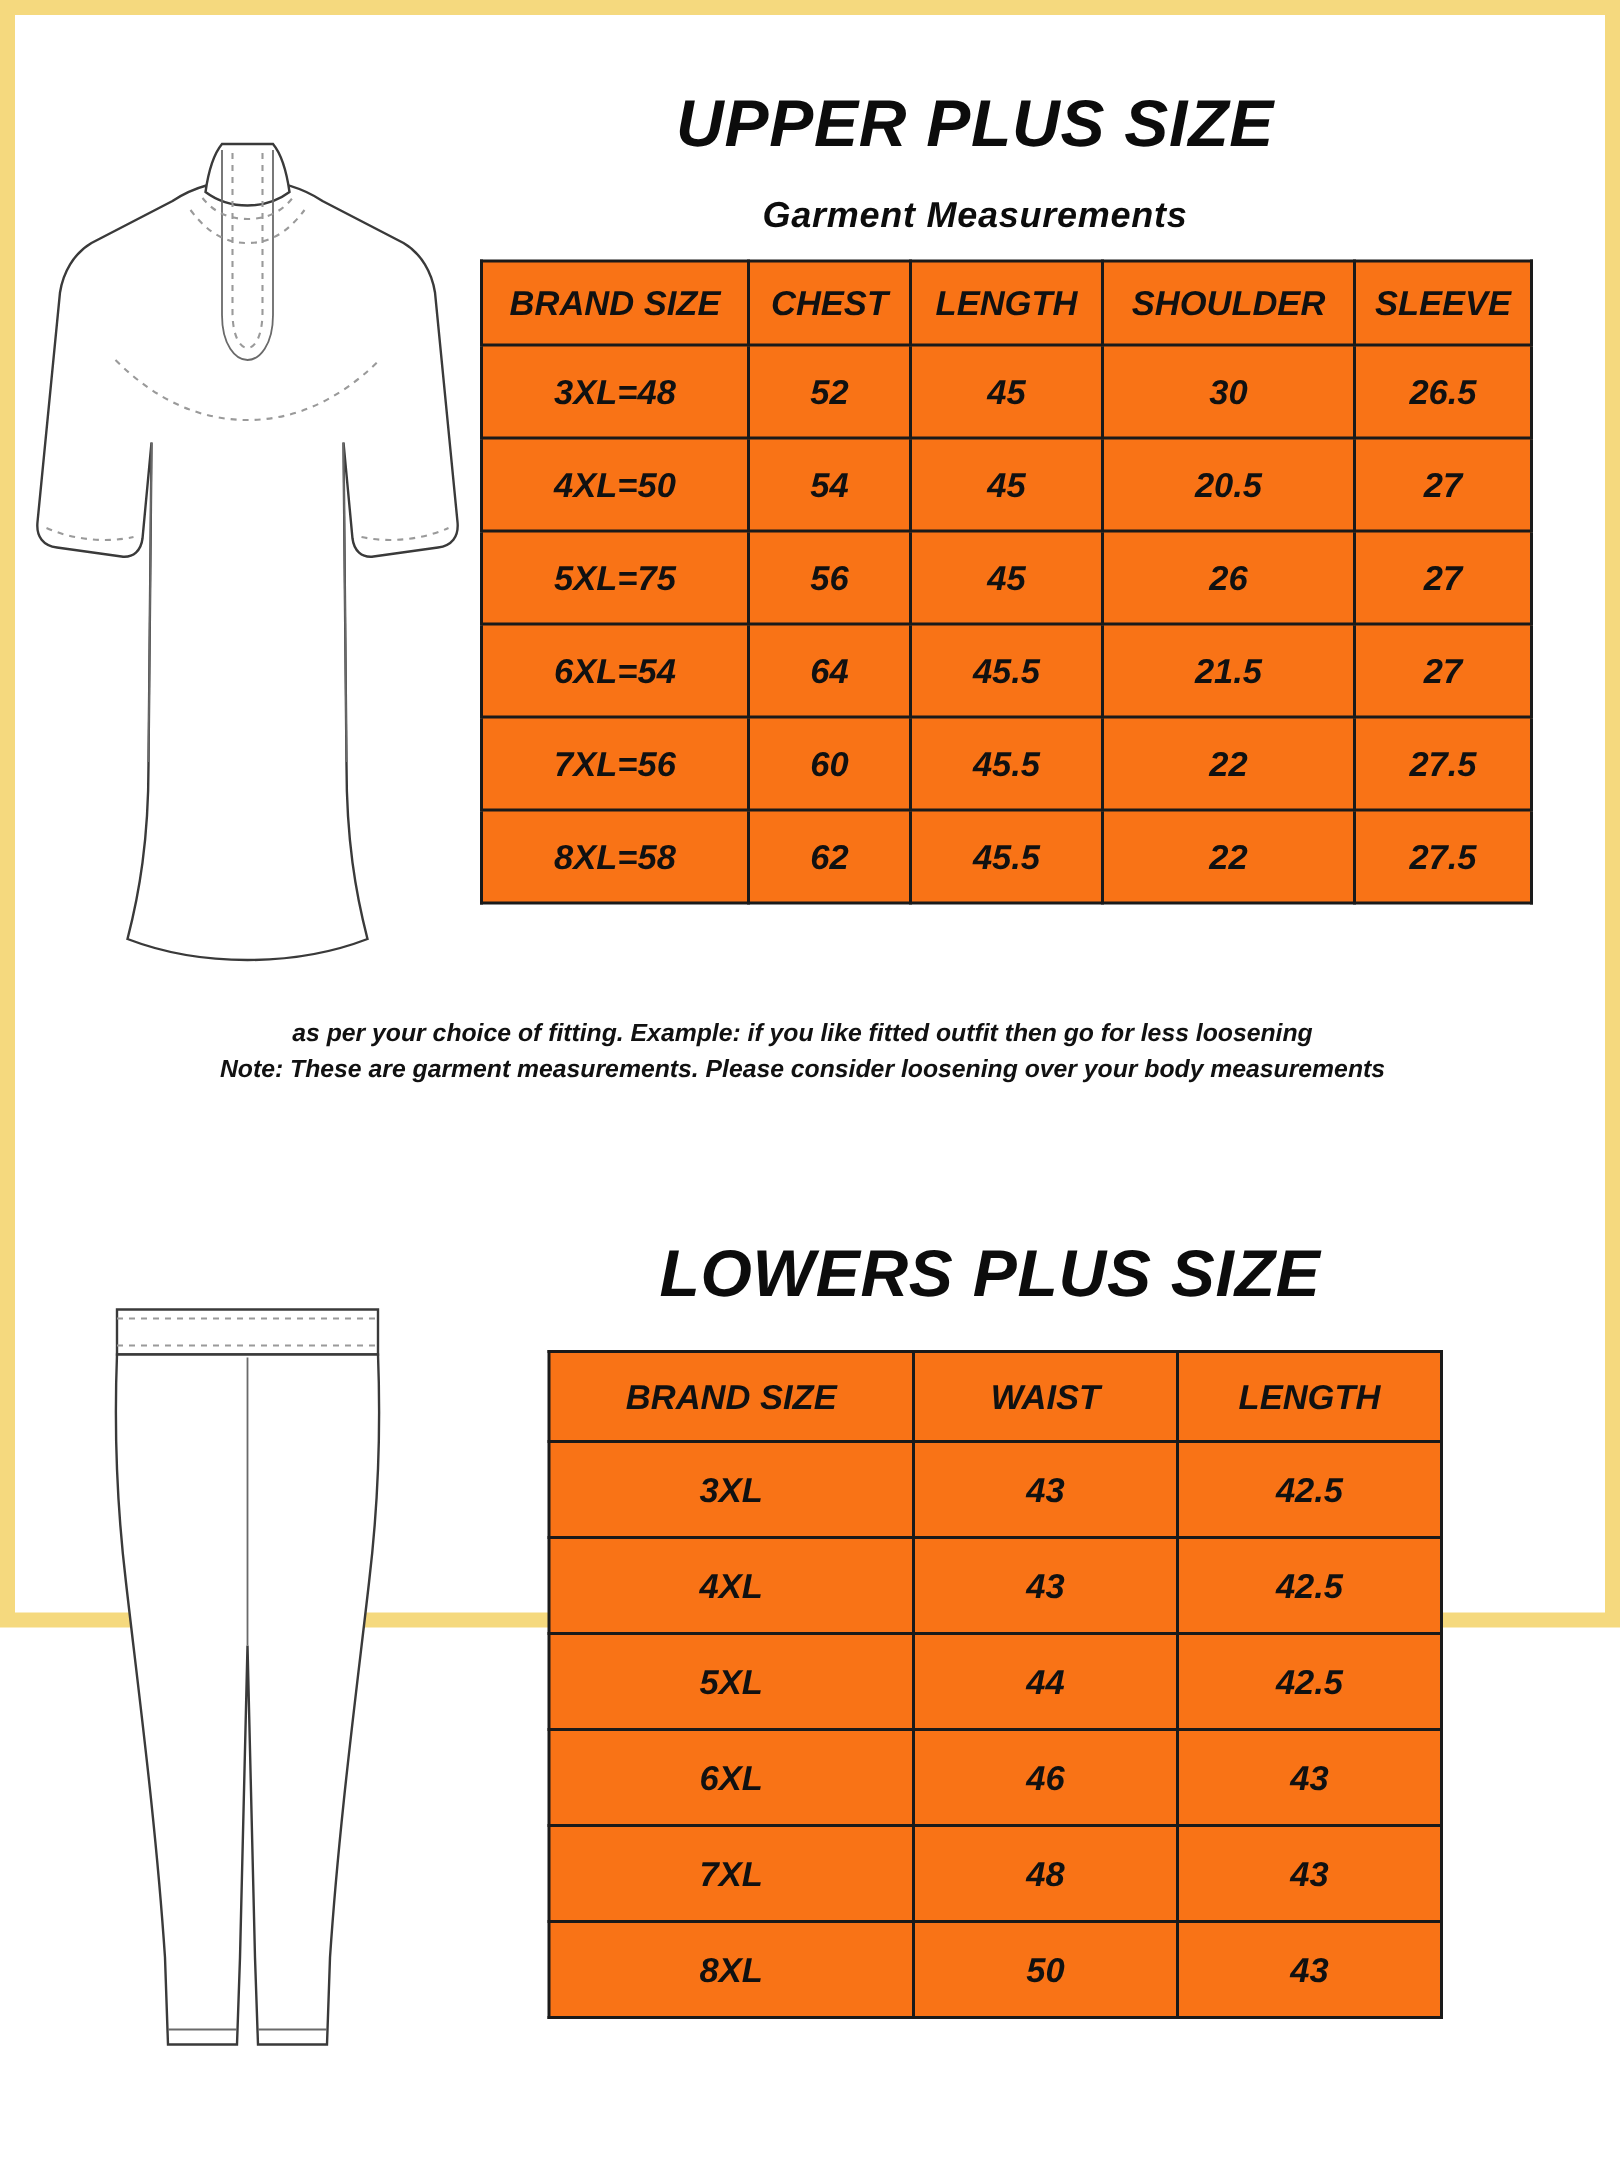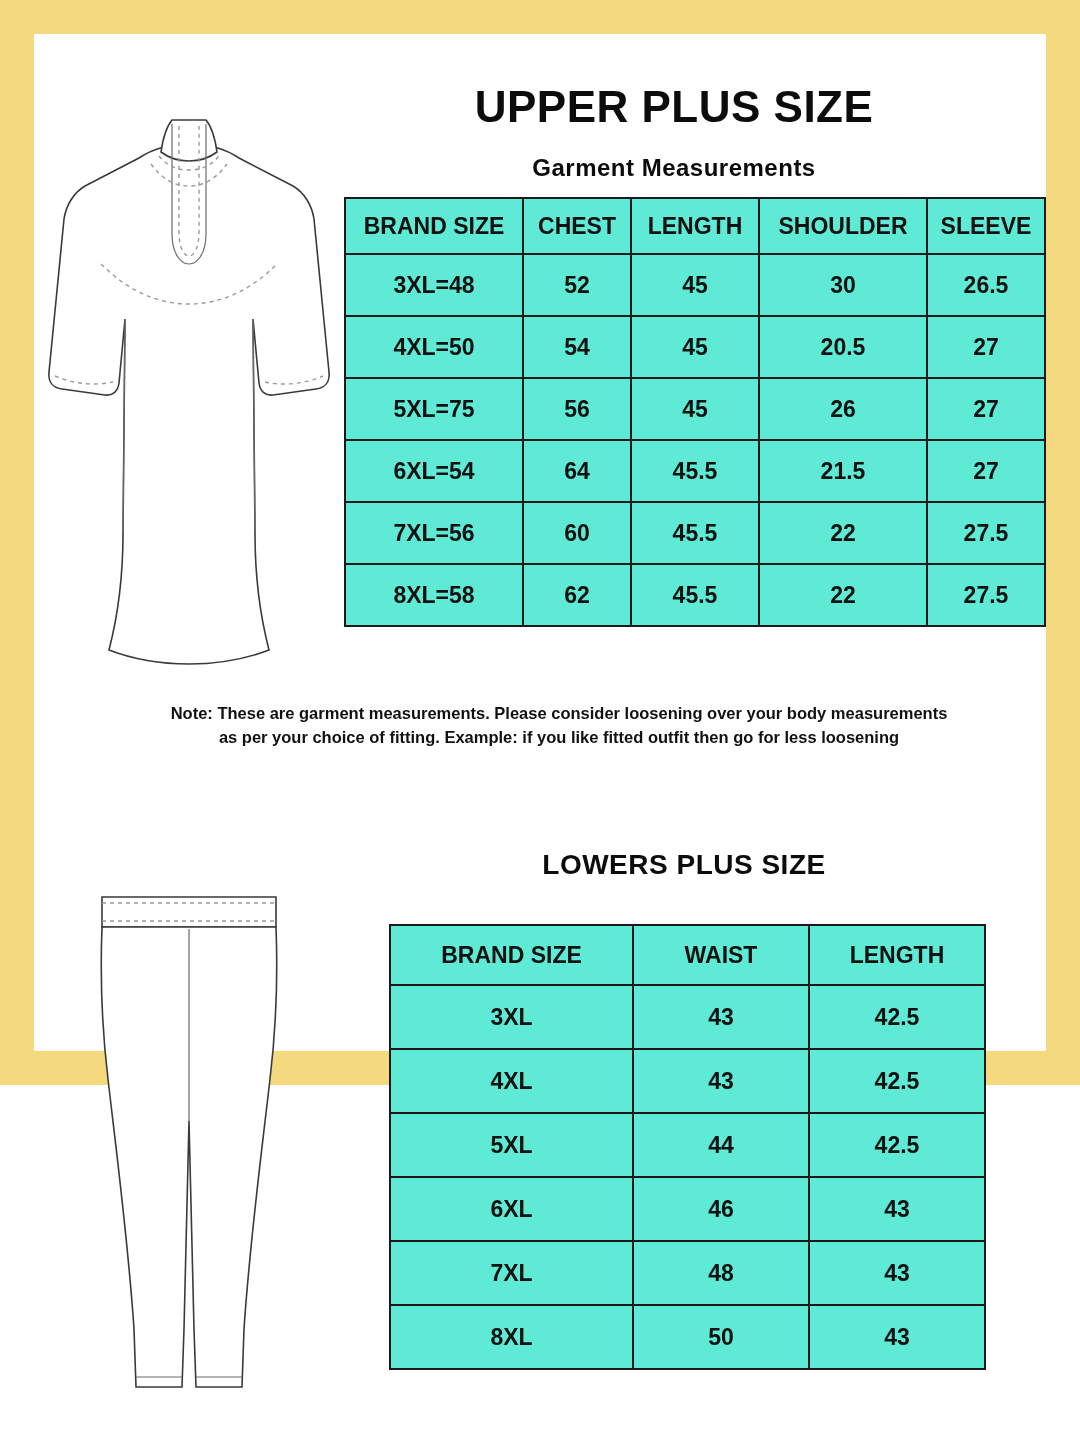--- a/index.html
+++ b/index.html
@@ -12,21 +12,22 @@
     background: #ffffff;
     font-family: "Liberation Sans", sans-serif;
     overflow: hidden;
   }
   .page {
     position: relative;
     width: 1080px;
     height: 1085px;
     background: #f5d97e;
     box-sizing: border-box;
-    padding: 34px;
+    padding: 10px;
+    font-style: italic;
   }
   .inner {
     position: relative;
     width: 100%;
     height: 100%;
     background: #ffffff;
     box-sizing: border-box;
   }
 
   
@@ -59,21 +60,21 @@
   }
 
   table.size-table {
     position: absolute;
     border-collapse: collapse;
     table-layout: fixed;
   }
   table.size-table th,
   table.size-table td {
     border: 2px solid #1a1a1a;
-    background: #5eead4;
+    background: #f97316;
     text-align: center;
     font-weight: bold;
     color: #111;
   }
   #upper-table {
     left: 310px;
     top: 163px;
     width: 700px;
   }
   #upper-table th {
@@ -102,21 +103,21 @@
     position: absolute;
     left: 0;
     top: 760px;
     width: 1036px;
     height: 636px;
   }
   #lower-title {
     left: 300px;
     top: 55px;
     width: 700px;
-    font-size: 28px;
+    font-size: 44px;
     text-align: center;
   }
   #lower-table {
     left: 355px;
     top: 130px;
     width: 595px;
   }
   #lower-table th {
     font-size: 23px;
     height: 56px;
@@ -269,22 +270,22 @@
             <td>8XL=58</td>
             <td>62</td>
             <td>45.5</td>
             <td>22</td>
             <td>27.5</td>
           </tr>
         </tbody>
       </table>
 
       <div class="note">
+        <div>as per your choice of fitting. Example: if you like fitted outfit then go for less loosening</div>
         <div>Note: These are garment measurements. Please consider loosening over your body measurements</div>
-        <div>as per your choice of fitting. Example: if you like fitted outfit then go for less loosening</div>
       </div>
     </div>
 
     <div class="lower-section">
 
       <div class="pants-art">
         <svg width="250" height="520" viewBox="0 0 250 520" xmlns="http://www.w3.org/2000/svg">
 
           <path class="art-line" d="M38 8 L 212 8 L 212 38 L 38 38 Z"></path>
           <path class="art-dash" d="M38 14 L 212 14"></path>

